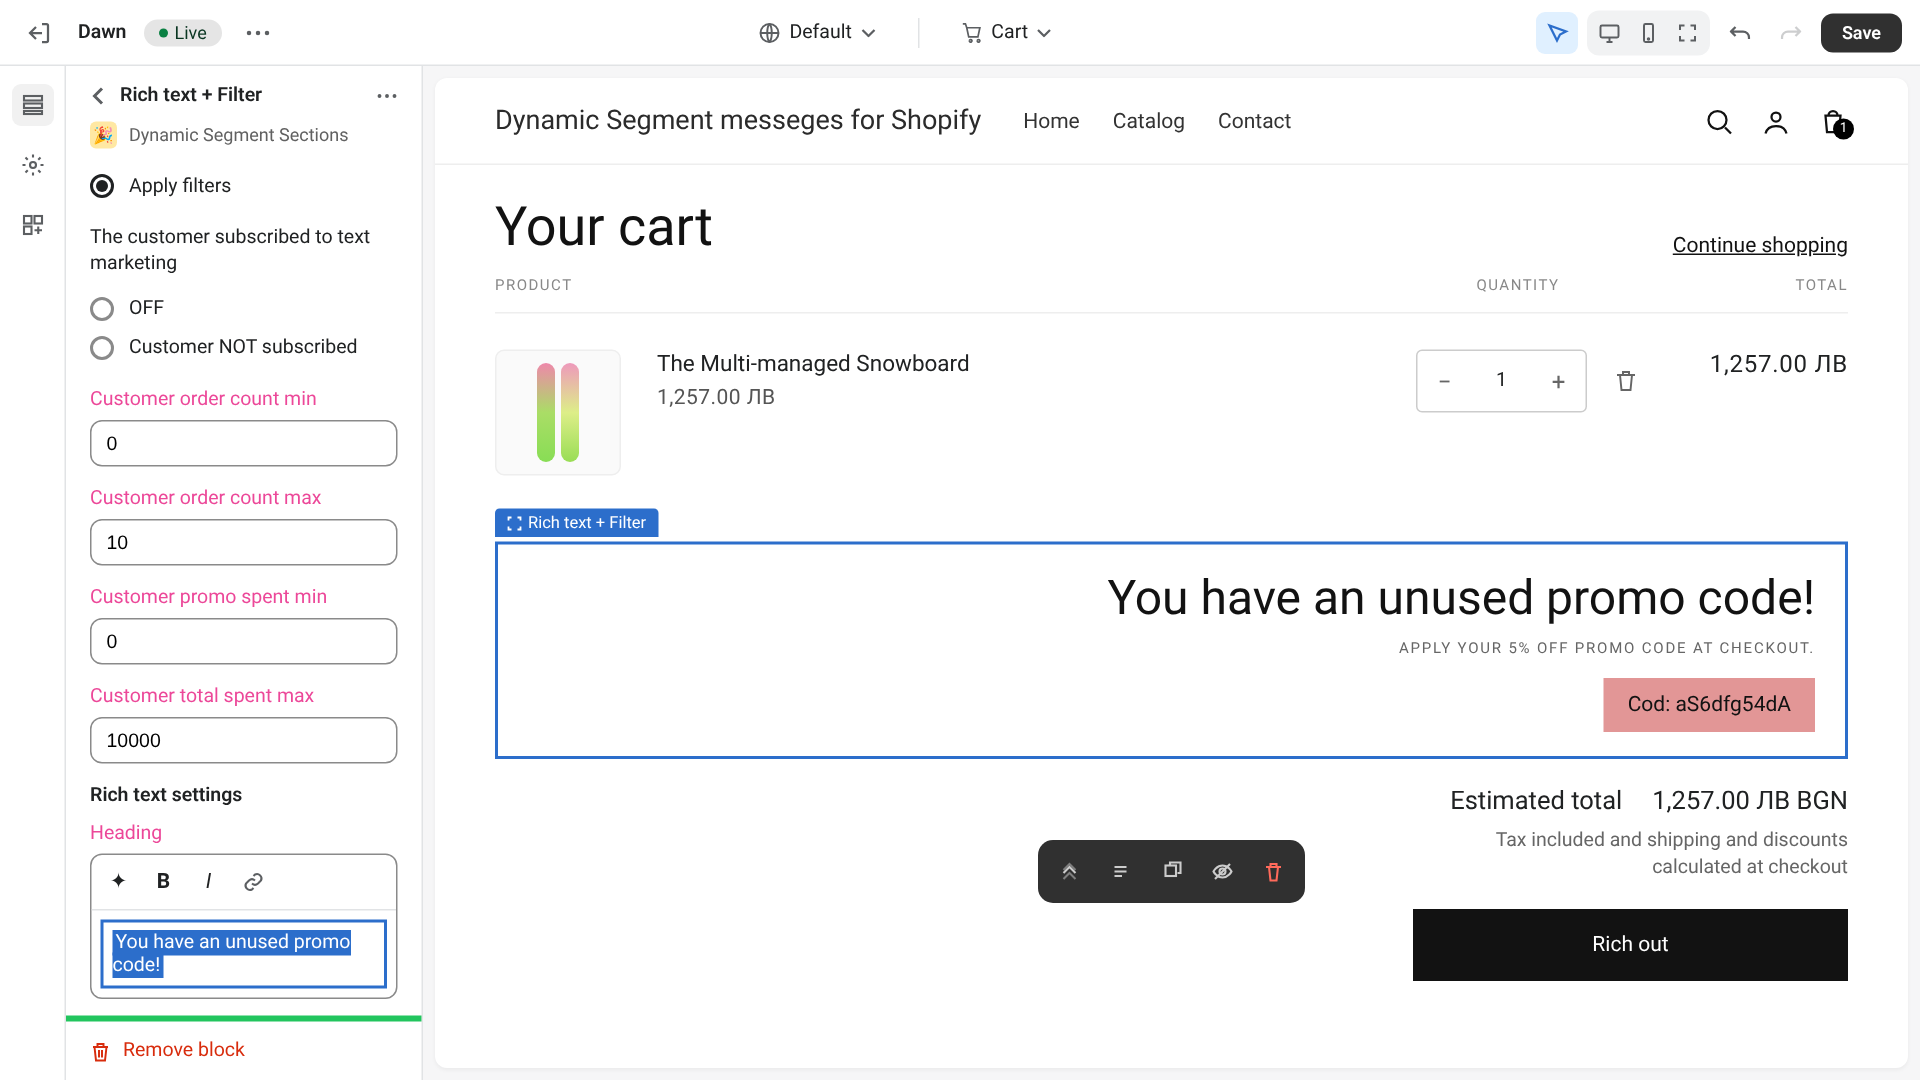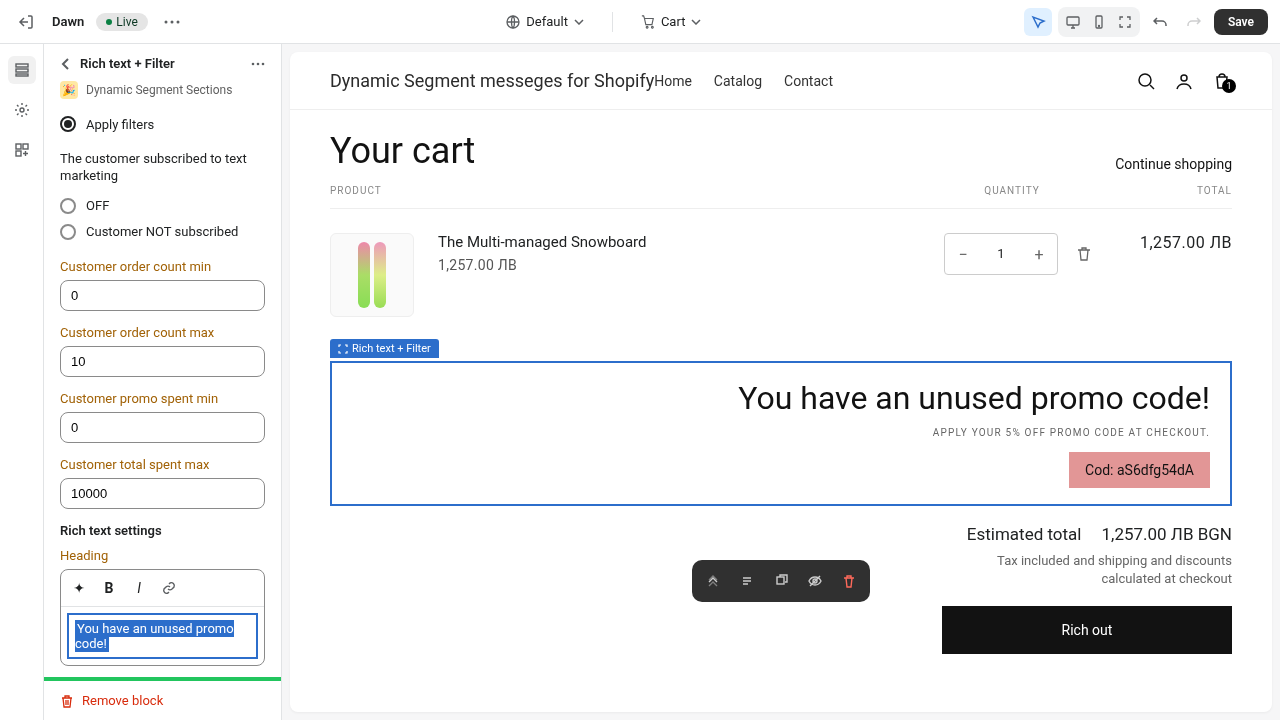--- a/index.html
+++ b/index.html
@@ -40,53 +40,53 @@
 .sb-back{cursor:pointer}
 .sb-title{font-weight:600;flex:1}
 .sb-more{cursor:pointer}
 .sb-app{display:flex;align-items:center;gap:8px;padding:4px 16px 12px;font-size:12px;color:#616161}
 .sb-app .app-icon{width:18px;height:18px;border-radius:4px;background:#ffe8a3;display:inline-flex;align-items:center;justify-content:center;font-size:11px}
 .section{padding:0 16px 14px}
 .radio-row{display:flex;align-items:center;gap:10px;padding:5px 0;cursor:pointer}
 .radio{width:16px;height:16px;border:2px solid #8a8a8a;border-radius:50%;display:inline-flex;align-items:center;justify-content:center;flex-shrink:0}
 .radio.checked{border-color:#202223}
 .radio.checked::after{content:'';width:8px;height:8px;border-radius:50%;background:#202223}
-.field-label{font-size:13px;color:#a16207;margin-bottom:6px;display:block}
+.field-label{font-size:13px;color:#ec4899;margin-bottom:6px;display:block}
 .group-title{font-size:13px;color:#202223;margin-bottom:8px;line-height:1.3}
 .text-input{width:100%;padding:7px 10px;border:1px solid #8a8a8a;border-radius:8px;font-size:13px}
 .section-title{font-weight:600;padding:0 16px 10px}
 
 .rte-box{border:1px solid #8a8a8a;border-radius:8px;overflow:hidden}
 .rte-toolbar{display:flex;gap:6px;padding:6px;border-bottom:1px solid #e1e3e5}
 .rte-tool{width:24px;height:24px;display:flex;align-items:center;justify-content:center;cursor:pointer;border-radius:4px;font-size:14px}
 .rte-content{border:2px solid #2c6ecb;margin:6px;padding:6px}
 .rte-content span{background:#2c6ecb;color:#fff;padding:1px 2px}
 
 .sb-footer{border-top:4px solid #22c55e;padding:12px 16px;display:flex;align-items:center;gap:8px;color:#d82c0d;cursor:pointer}
 
 
 .preview-wrap{flex:1;background:#f6f6f7;padding:8px;position:relative;overflow:hidden}
 .preview-wrap::-webkit-scrollbar{width:10px}
 .preview{background:#fff;border-radius:8px;height:100%;overflow-y:auto;box-shadow:0 1px 3px rgba(0,0,0,.05)}
 .preview::-webkit-scrollbar{width:10px}
 .preview::-webkit-scrollbar-thumb{background:#c9cccf;border-radius:5px}
 
-.store-header{display:flex;align-items:center;padding:18px 40px;}
+.store-header{display:flex;align-items:center;padding:18px 40px;gap:28px}
 .store-title{font-size:18px;color:#2b2b2b;flex:0 0 auto;font-weight:400}
 .store-nav{display:flex;gap:22px;font-size:14px;color:#333}
 .store-nav span{cursor:pointer}
 .store-icons{margin-left:auto;display:flex;gap:18px;align-items:center}
 .cart-badge{position:relative}
 .cart-badge .count{position:absolute;bottom:-2px;right:-4px;background:#000;color:#fff;border-radius:50%;width:14px;height:14px;font-size:9px;display:flex;align-items:center;justify-content:center}
 .store-hr{border:none;border-top:1px solid #eee}
 
 .cart-area{padding:20px 40px}
 .cart-top{display:flex;justify-content:space-between;align-items:flex-end;margin-bottom:13px}
 .cart-h1{font-size:36px;font-weight:400;color:#121212}
-.continue{font-size:14px;color:#121212;cursor:pointer}
+.continue{font-size:14px;text-decoration:underline;color:#121212;cursor:pointer}
 .cart-cols{display:flex;font-size:10px;letter-spacing:1px;color:#888;text-transform:uppercase;padding-bottom:12px;border-bottom:1px solid #eee}
 .col-product{flex:1}
 .col-qty{width:160px;text-align:center}
 .col-total{width:140px;text-align:right}
 
 .cart-row{display:flex;padding:24px 0;align-items:flex-start}
 .prod-img{width:84px;height:84px;border:1px solid #eee;border-radius:6px;display:flex;align-items:center;justify-content:center;margin-right:24px;background:#fafafa}
 .snowboard{display:flex;gap:4px}
 .board{width:12px;height:66px;border-radius:6px}
 .board.a{background:linear-gradient(#e8a,#ad6,#8d5)}

